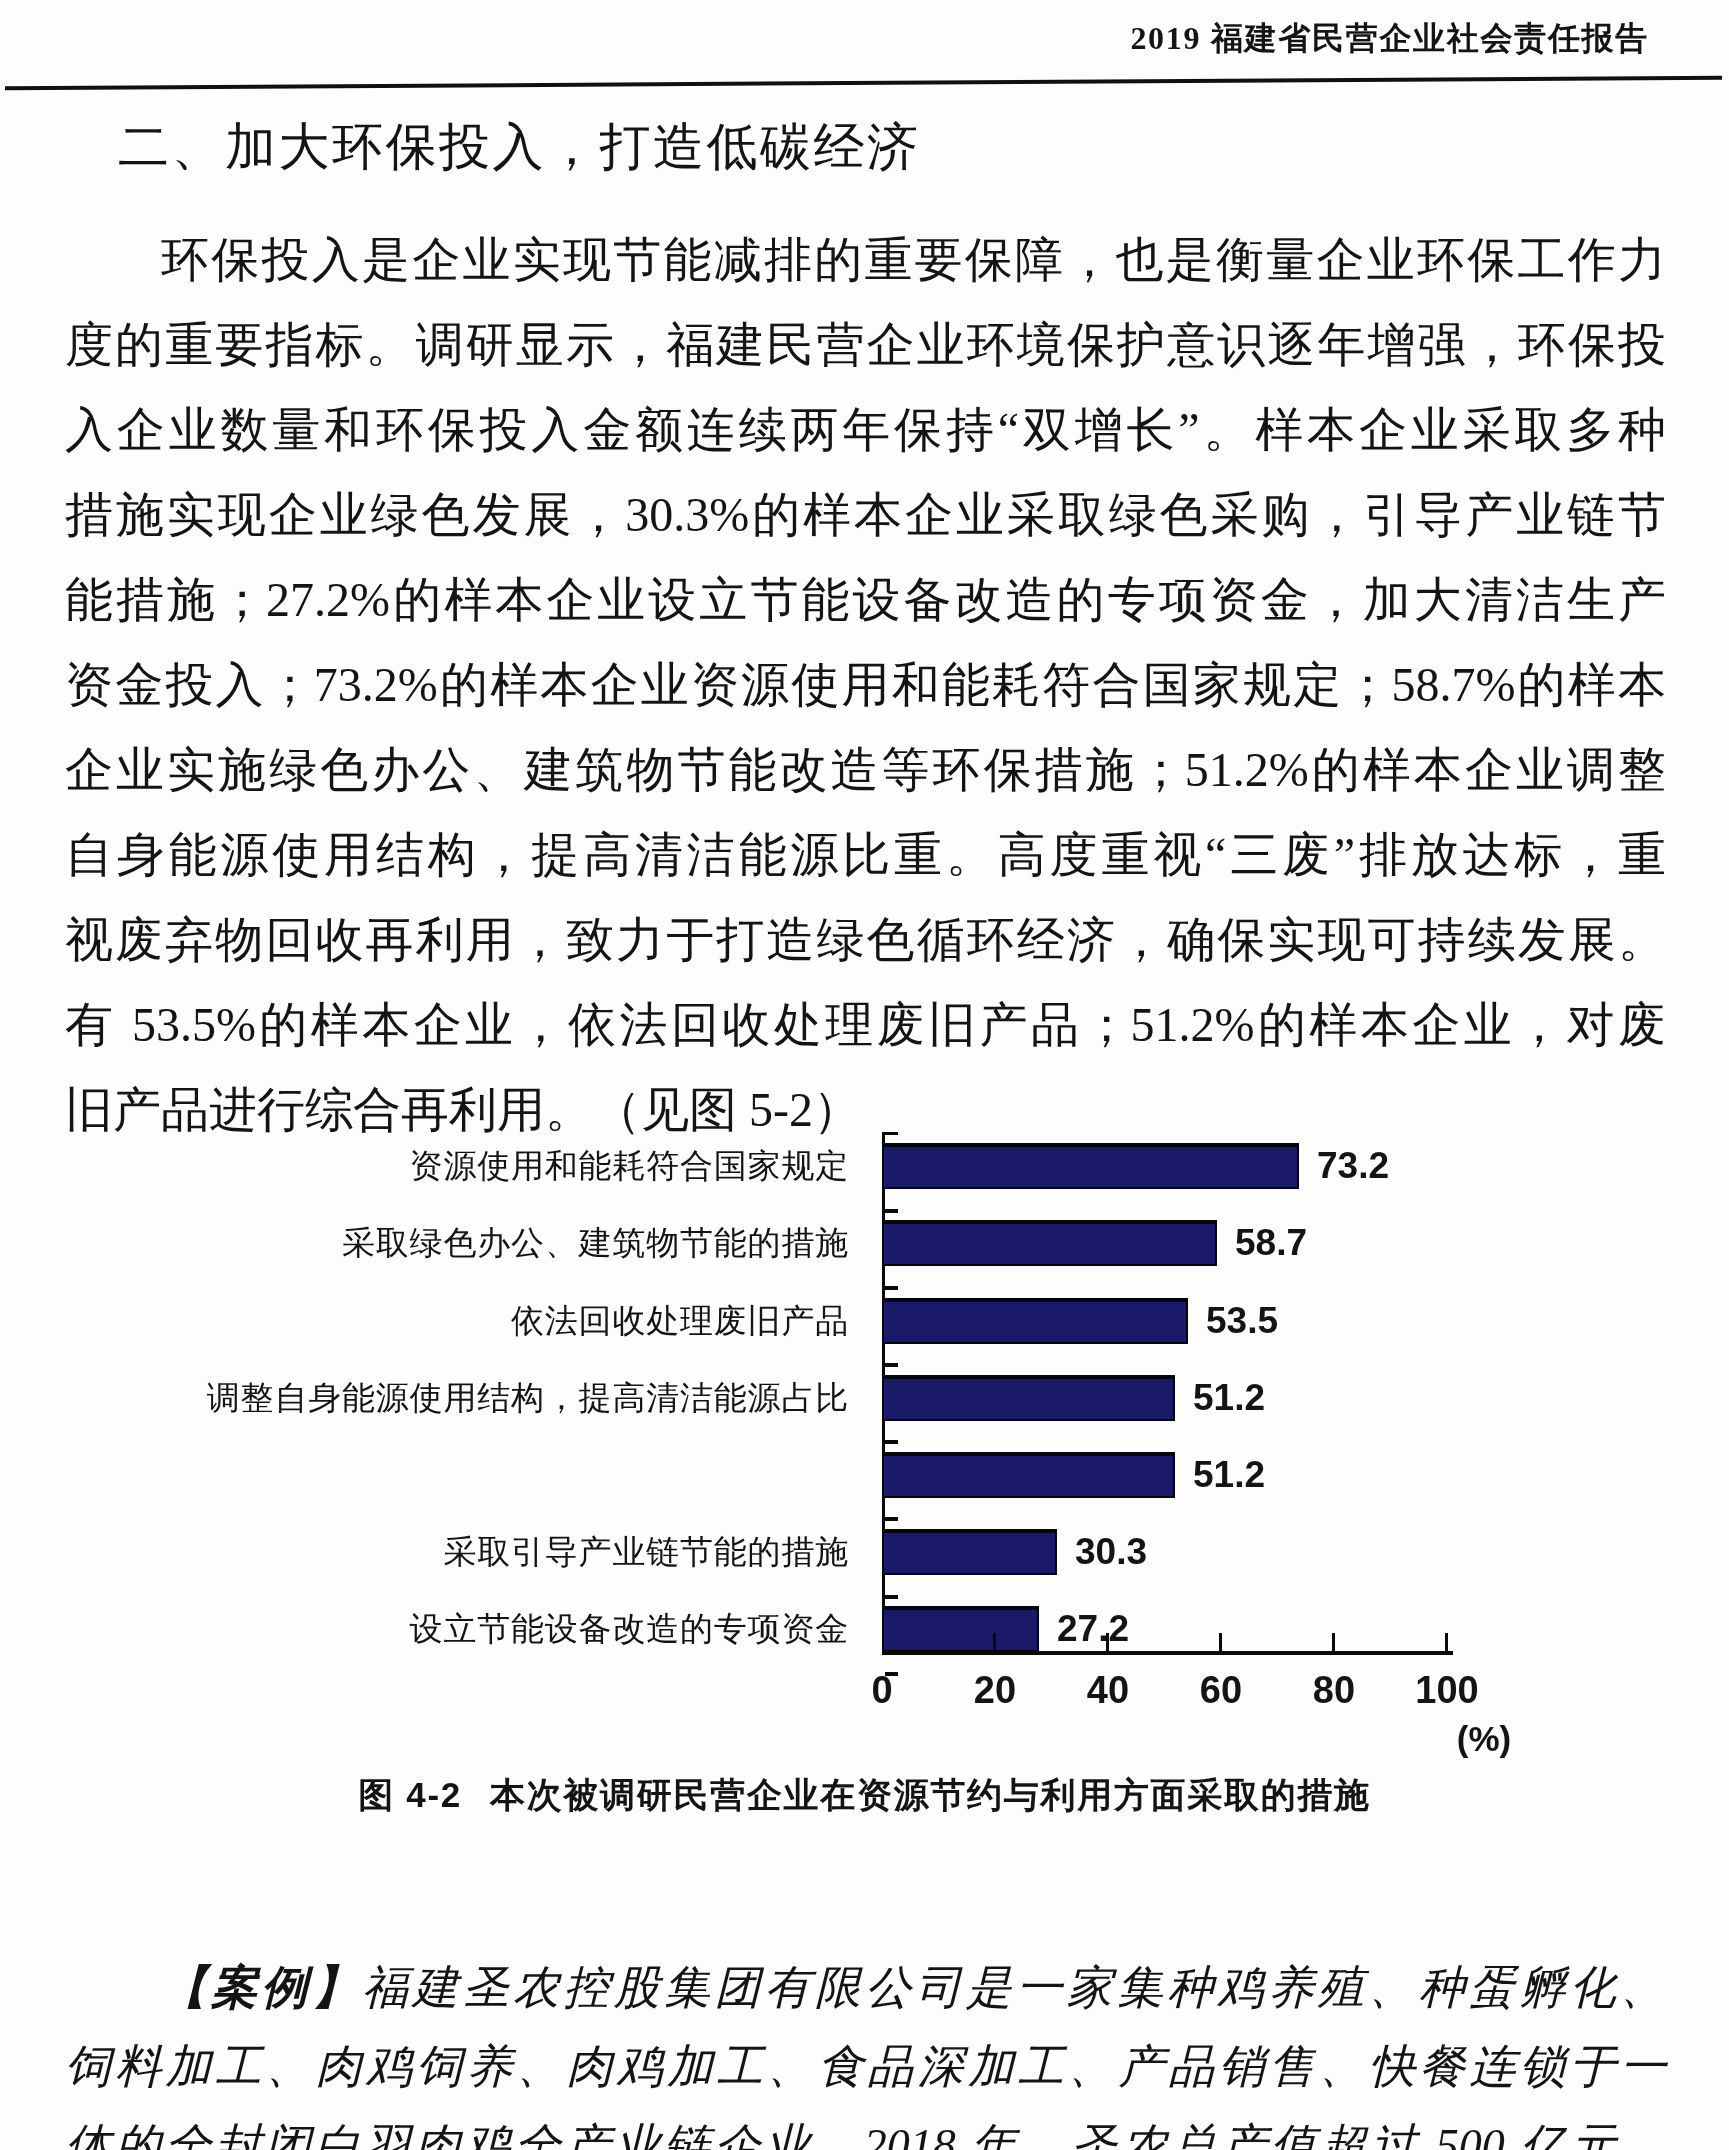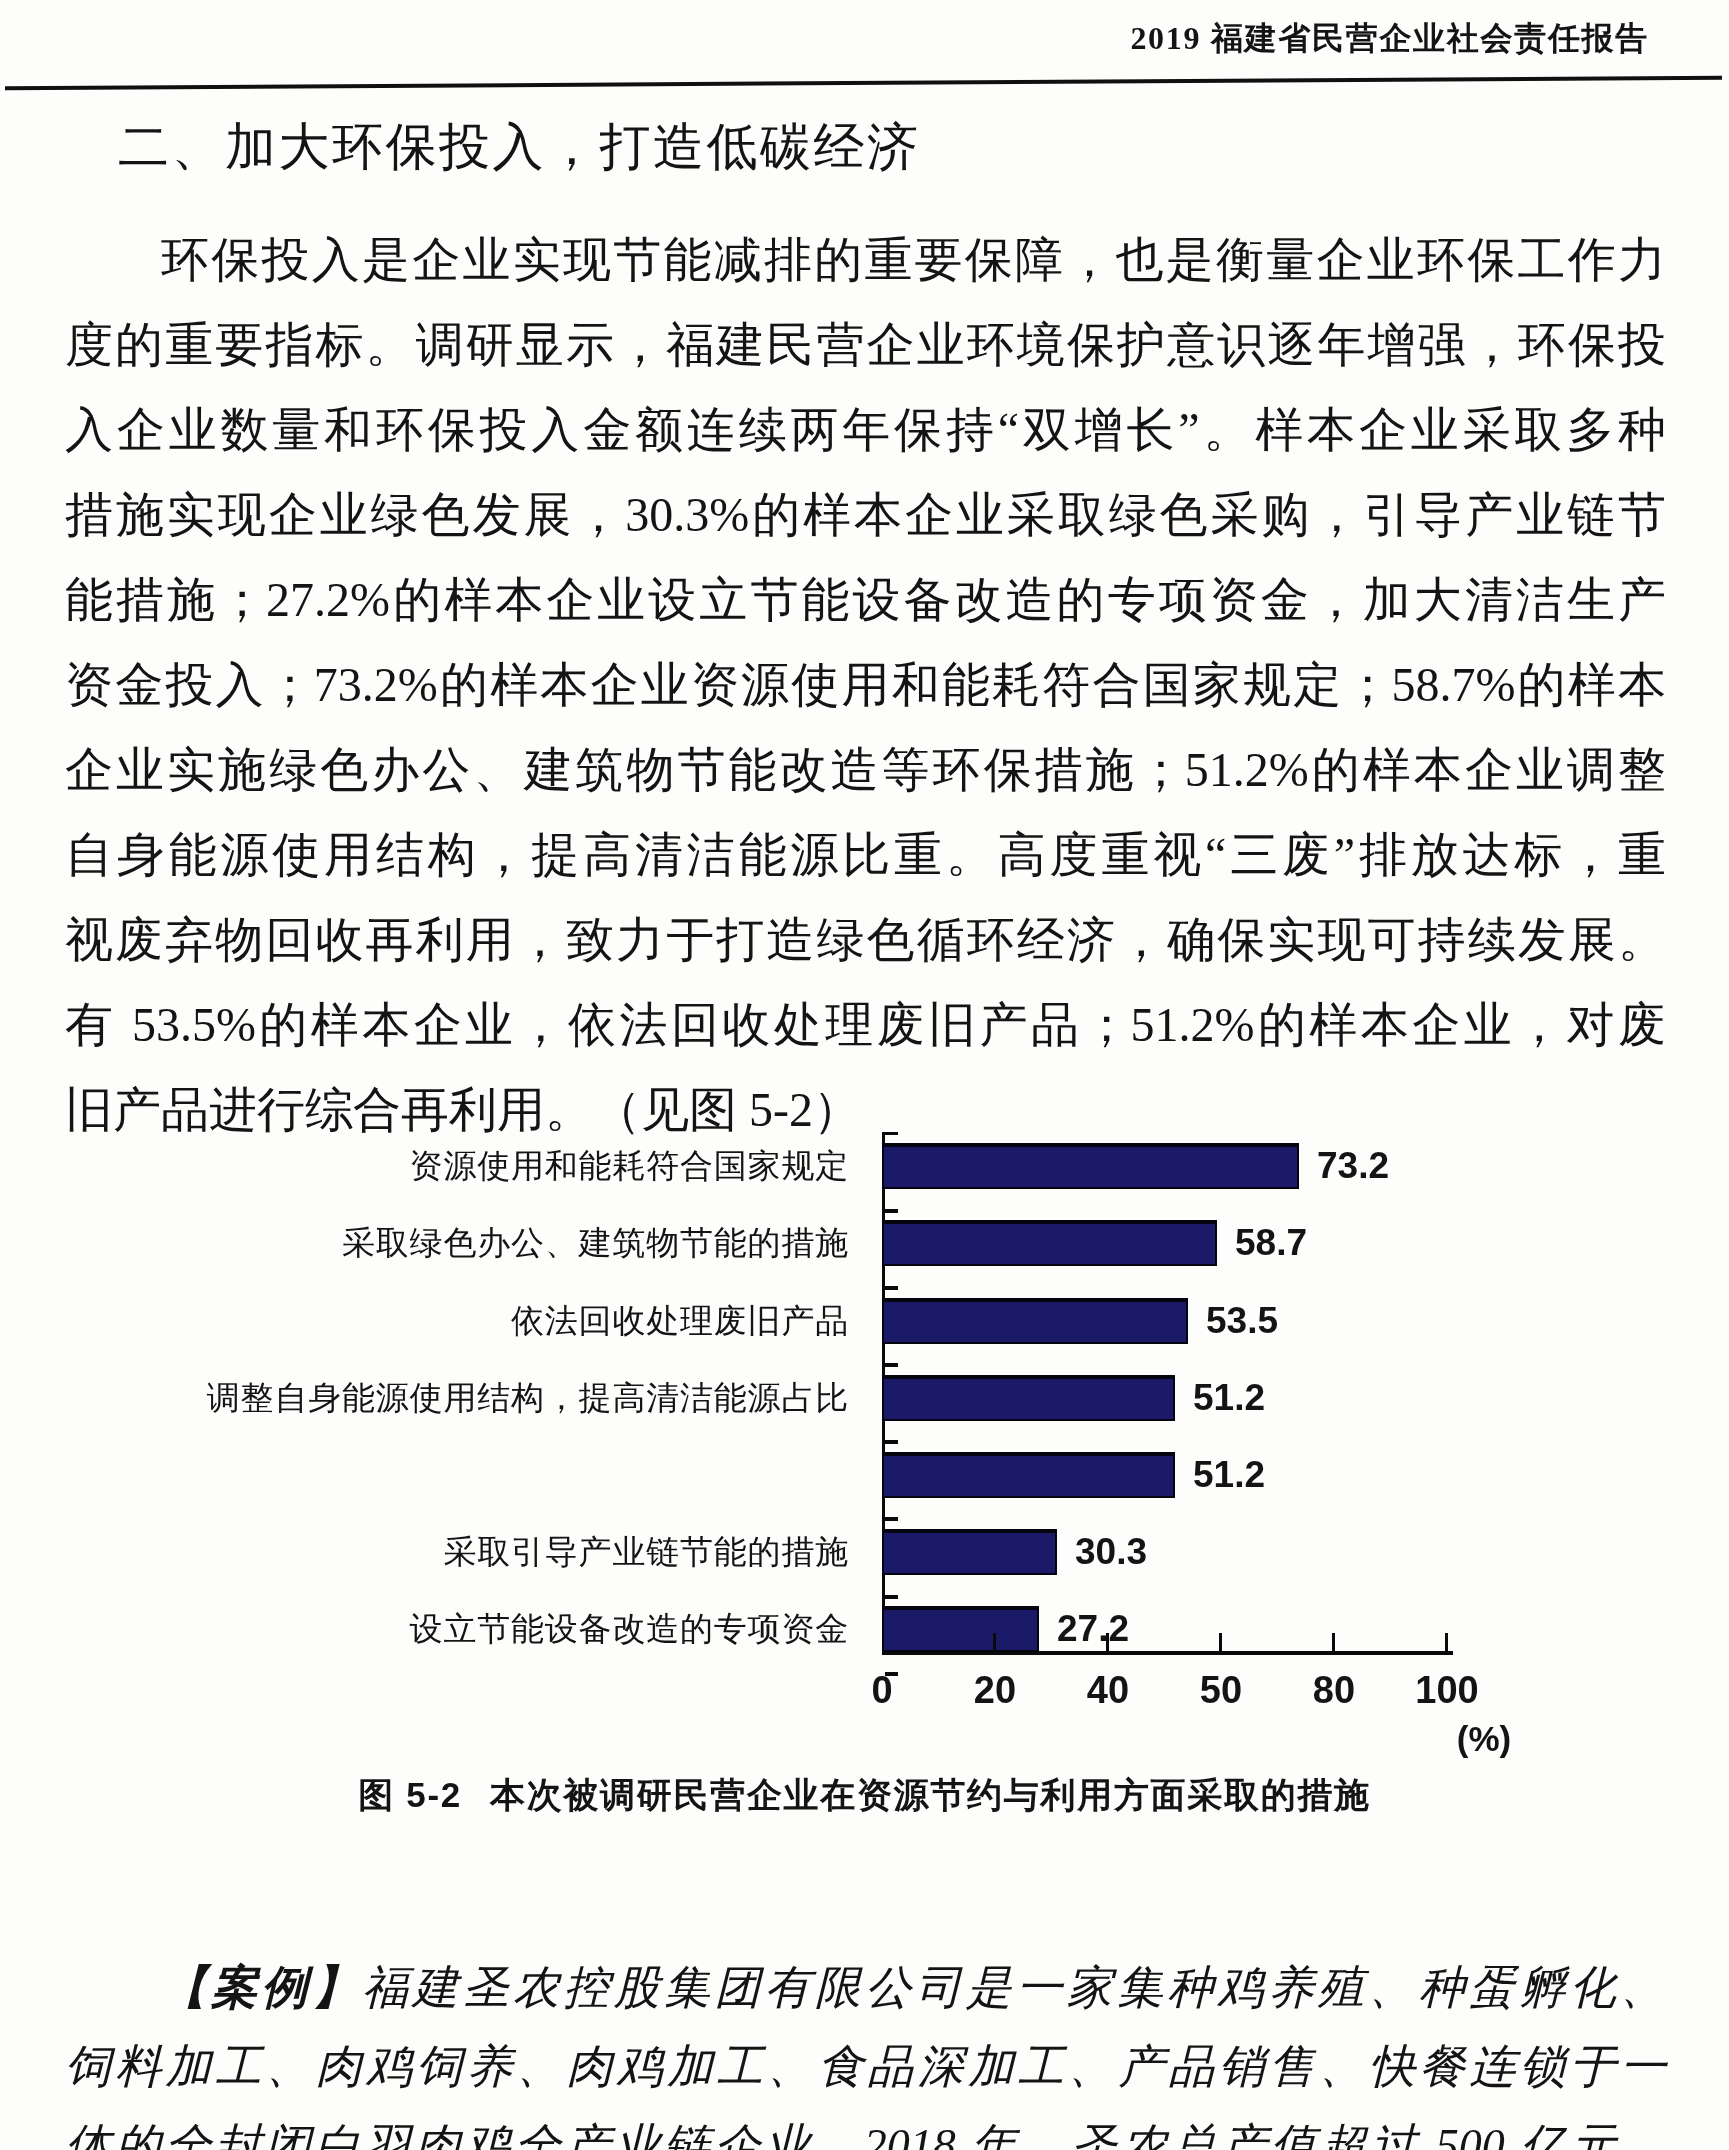--- a/index.html
+++ b/index.html
@@ -144,31 +144,31 @@
         <div class="ytick" style="top: 315px;"></div>
         <div class="ytick" style="top: 392px;"></div>
         <div class="ytick" style="top: 470px;"></div>
         <div class="ytick" style="top: 547px;"></div>
         <div class="xtick-label" style="left: 734px;">0</div>
         <div class="xtick" style="left: 895px;"></div>
         <div class="xtick-label" style="left: 847px;">20</div>
         <div class="xtick" style="left: 1008px;"></div>
         <div class="xtick-label" style="left: 960px;">40</div>
         <div class="xtick" style="left: 1121px;"></div>
-        <div class="xtick-label" style="left: 1073px;">50</div>
+        <div class="xtick-label" style="left: 1073px;">60</div>
         <div class="xtick" style="left: 1234px;"></div>
         <div class="xtick-label" style="left: 1186px;">80</div>
         <div class="xtick" style="left: 1347px;"></div>
         <div class="xtick-label" style="left: 1299px;">100</div>
       </div>
     <div class="axis-unit">(%)</div>
   </figure>
 
   <div class="fig-caption">
-    <span>图 5-2</span><span class="gap"></span><span>本次被调研民营企业在资源节约与利用方面采取的措施</span>
+    <span>图 4-2</span><span class="gap"></span><span>本次被调研民营企业在资源节约与利用方面采取的措施</span>
   </div>
 
   <div class="para para2">
     <div class="line indent"><span class="case-lead">【案例】</span><span>福建圣农控股集团有限公司是一家集种鸡养殖、种蛋孵化、</span></div>
     <div class="line">饲料加工、肉鸡饲养、肉鸡加工、食品深加工、产品销售、快餐连锁于一</div>
     <div class="line">体的全封闭白羽肉鸡全产业链企业。2018 年，圣农总产值超过 500 亿元，</div>
   </div>
 
 </div>
 

